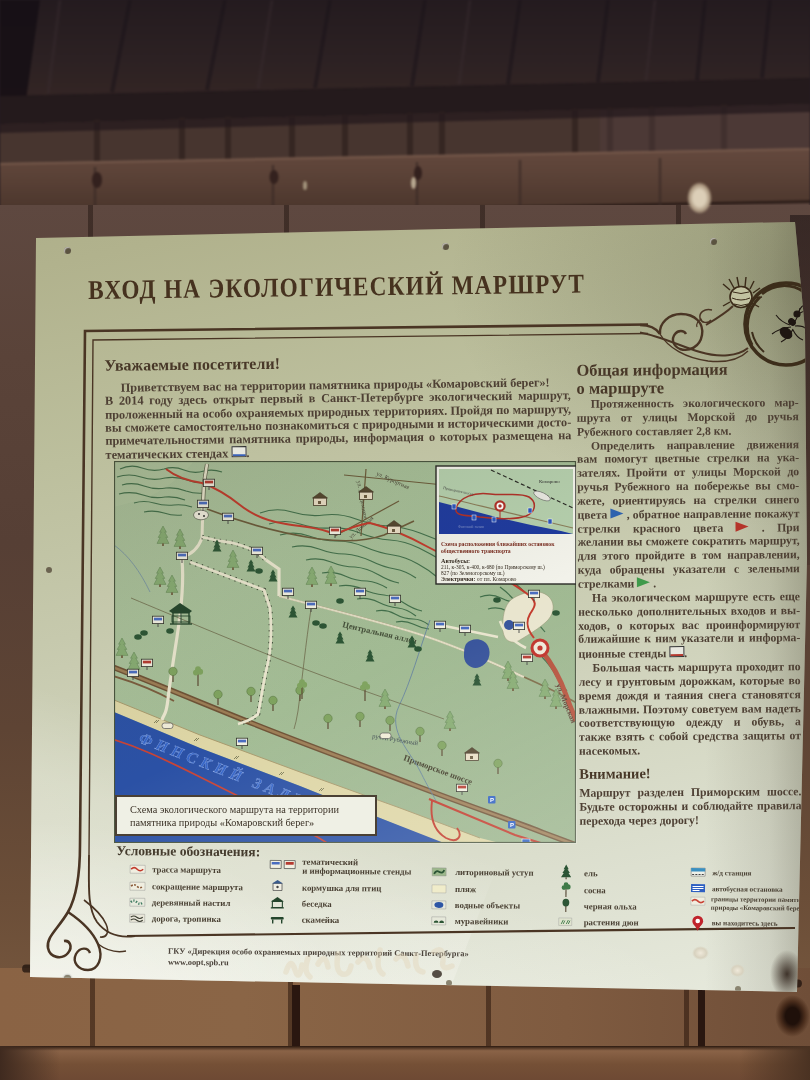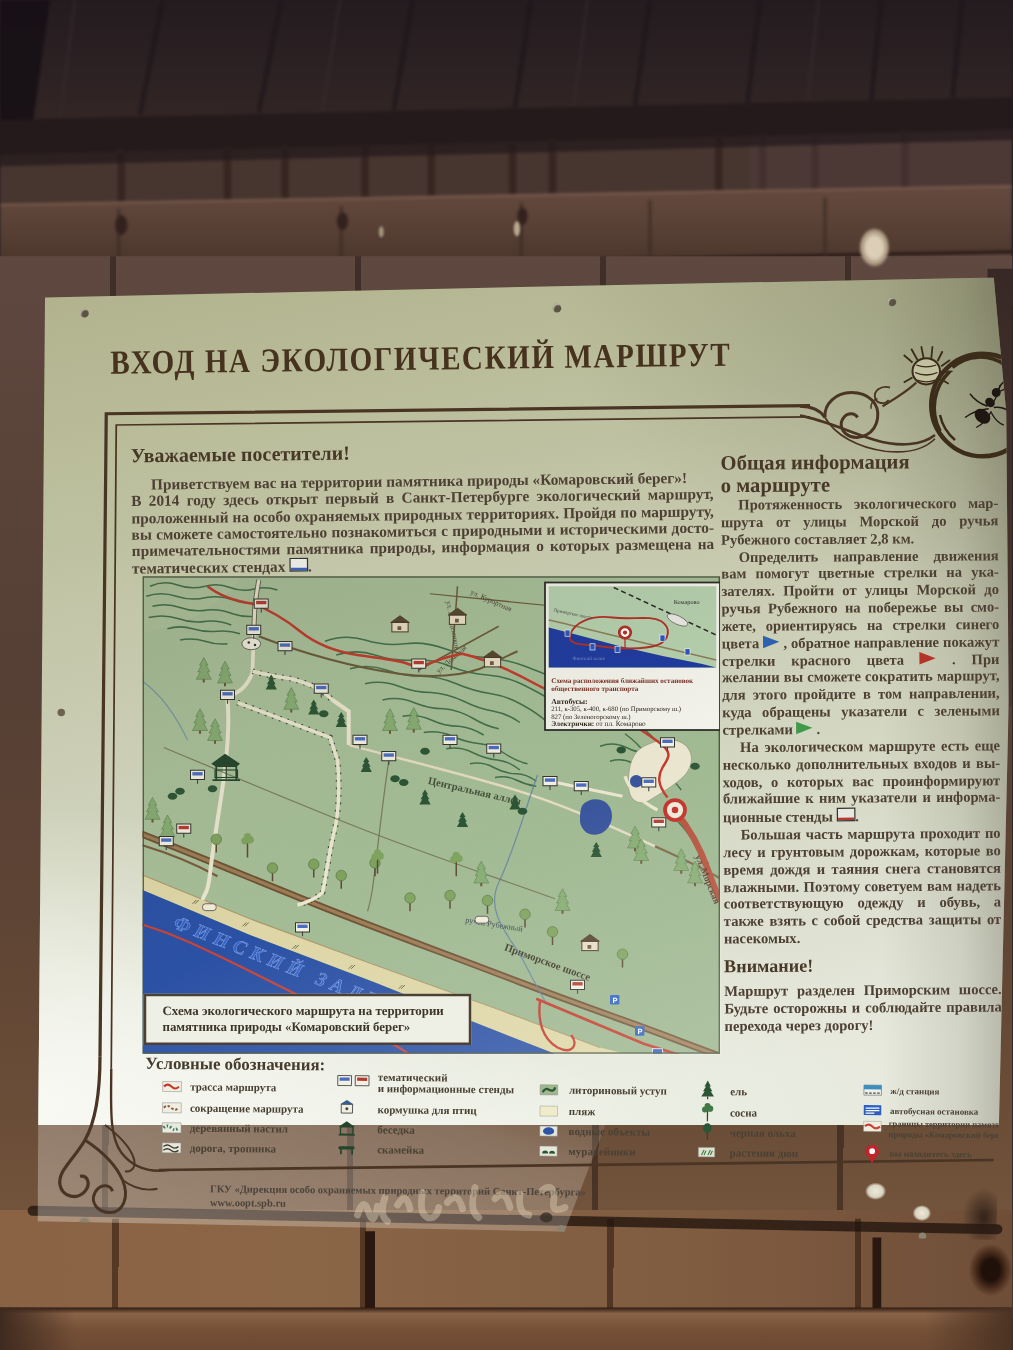--- a/index.html
+++ b/index.html
@@ -109,21 +109,21 @@
 <div class="abs" style="left:698px;top:990px;width:7px;height:60px;background:#2a1710;"></div>
 
 <div class="abs" style="left:22px;top:972px;width:780px;height:8px;transform:rotate(1.1deg);background:rgba(30,18,12,.75);border-radius:4px;"></div>
 
 <div class="abs" style="left:0;top:1046px;width:810px;height:40px;background:linear-gradient(180deg,#2c1a10 0%,#8a6347 12%,#755036 45%,#6b4733 100%);"></div>
 <div class="abs" style="left:0;top:1046px;width:60px;height:40px;background:linear-gradient(90deg,#3f2a1f,rgba(63,42,31,0));"></div>
 <div class="abs" style="left:740px;top:1046px;width:70px;height:40px;background:linear-gradient(270deg,#4a3222,rgba(74,50,34,0));"></div>
 
 <div class="abs" style="left:775px;top:995px;width:35px;height:42px;border-radius:50%;background:radial-gradient(closest-side,#1f100a 40%,#4a2d1c 70%,rgba(74,45,28,0));"></div>
 
-<div class="abs" id="board" style="left:0;top:0;width:810px;height:900px;
+<div class="abs" id="board" style="left:0;top:0;width:810px;height:1080px;
  clip-path:polygon(36px 238px,445px 229px,795px 222px,805px 330px,807px 560px,797px 992px,390px 984px,30px 977px);
  background:
  linear-gradient(270deg,rgba(58,54,36,.30) 0%,rgba(58,54,36,.12) 5%,rgba(58,54,36,0) 13%),
  linear-gradient(180deg,rgba(60,55,40,.16) 0%,rgba(60,55,40,0) 4%),
  radial-gradient(ellipse 460px 330px at 4% 98%,rgba(255,255,252,.72),rgba(255,255,252,0) 72%),
  radial-gradient(ellipse 520px 270px at 45% 101%,rgba(250,252,246,.42),rgba(250,252,246,0) 75%),
  radial-gradient(ellipse 460px 330px at 98% 26%,rgba(58,60,36,.25),rgba(58,60,36,0) 75%),
  linear-gradient(168deg,#a7a881 6%,#b1b28d 22%,#bcbf9d 38%,#c6c9ad 52%,#d2d5bf 66%,#dde0d0 80%,#e6e9dc 92%);">
 
   <div class="abs" style="left:-80px;top:640px;width:620px;height:560px;transform:rotate(21deg);transform-origin:left top;background:linear-gradient(180deg,rgba(255,255,250,0) 0%,rgba(255,255,250,.20) 15%,rgba(255,255,250,.30) 45%,rgba(255,255,250,.26) 100%);"></div>
@@ -550,21 +550,21 @@
       <text x="5" y="97" font-family="'Liberation Serif',serif" font-size="6.2" font-weight="bold" fill="#33291f">Автобусы:</text>
       <text x="5" y="103" font-family="'Liberation Serif',serif" font-size="5.4" fill="#33291f">211, к-305, к-400, к-680 (по Приморскому ш.)</text>
       <text x="5" y="109" font-family="'Liberation Serif',serif" font-size="5.4" fill="#33291f">827 (по Зеленогорскому ш.)</text>
       <text x="5" y="114.5" font-family="'Liberation Serif',serif" font-size="5.8" fill="#33291f"><tspan font-weight="bold">Электрички:</tspan> от пл. Комарово</text>
     </g>
   </svg>
 
   <div class="abs" style="left:114px;top:461px;width:463px;height:383px;pointer-events:none;background:
    linear-gradient(155deg,rgba(66,64,38,.18) 0%,rgba(66,64,38,.07) 28%,rgba(255,255,250,0) 55%,rgba(255,255,250,.22) 100%);"></div>
 
-  <div class="abs" style="left:115px;top:795px;width:262px;height:41px;background:#eff0e5;border:2px solid #4a4034;box-sizing:border-box;padding:6px 0 0 13px;font-size:10.3px;line-height:13px;font-weight:bold;color:#3e352a;">Схема экологического маршрута на территории<br>памятника природы «Комаровский берег»</div>
+  <div class="abs" style="left:115px;top:795px;width:262px;height:41px;background:#eff0e5;border:2px solid #4a4034;box-sizing:border-box;padding:6px 0 0 13px;font-size:10.3px;line-height:13px;font-weight:normal;color:#3e352a;">Схема экологического маршрута на территории<br>памятника природы «Комаровский берег»</div>
 
   <svg class="abs" id="legend" style="left:100px;top:842px;transform:rotate(0.5deg);" width="706" height="95" viewBox="0 0 706 95" font-family="'Liberation Serif',serif">
 
     <text x="16" y="16" font-size="13.5" font-weight="bold" fill="#453c2e">Условные обозначения:</text>
     <g font-size="8.8" font-weight="bold" fill="#4a4134">
 
       <g transform="translate(30,26)">
             <rect width="15" height="8" fill="#f0eee0" stroke="#888" stroke-width="0.4"></rect>
             <path d="M1,4 q3,-3 6,0 q3,3 6,0" fill="none" stroke="#c23a2c" stroke-width="1.6"></path>
           </g>

